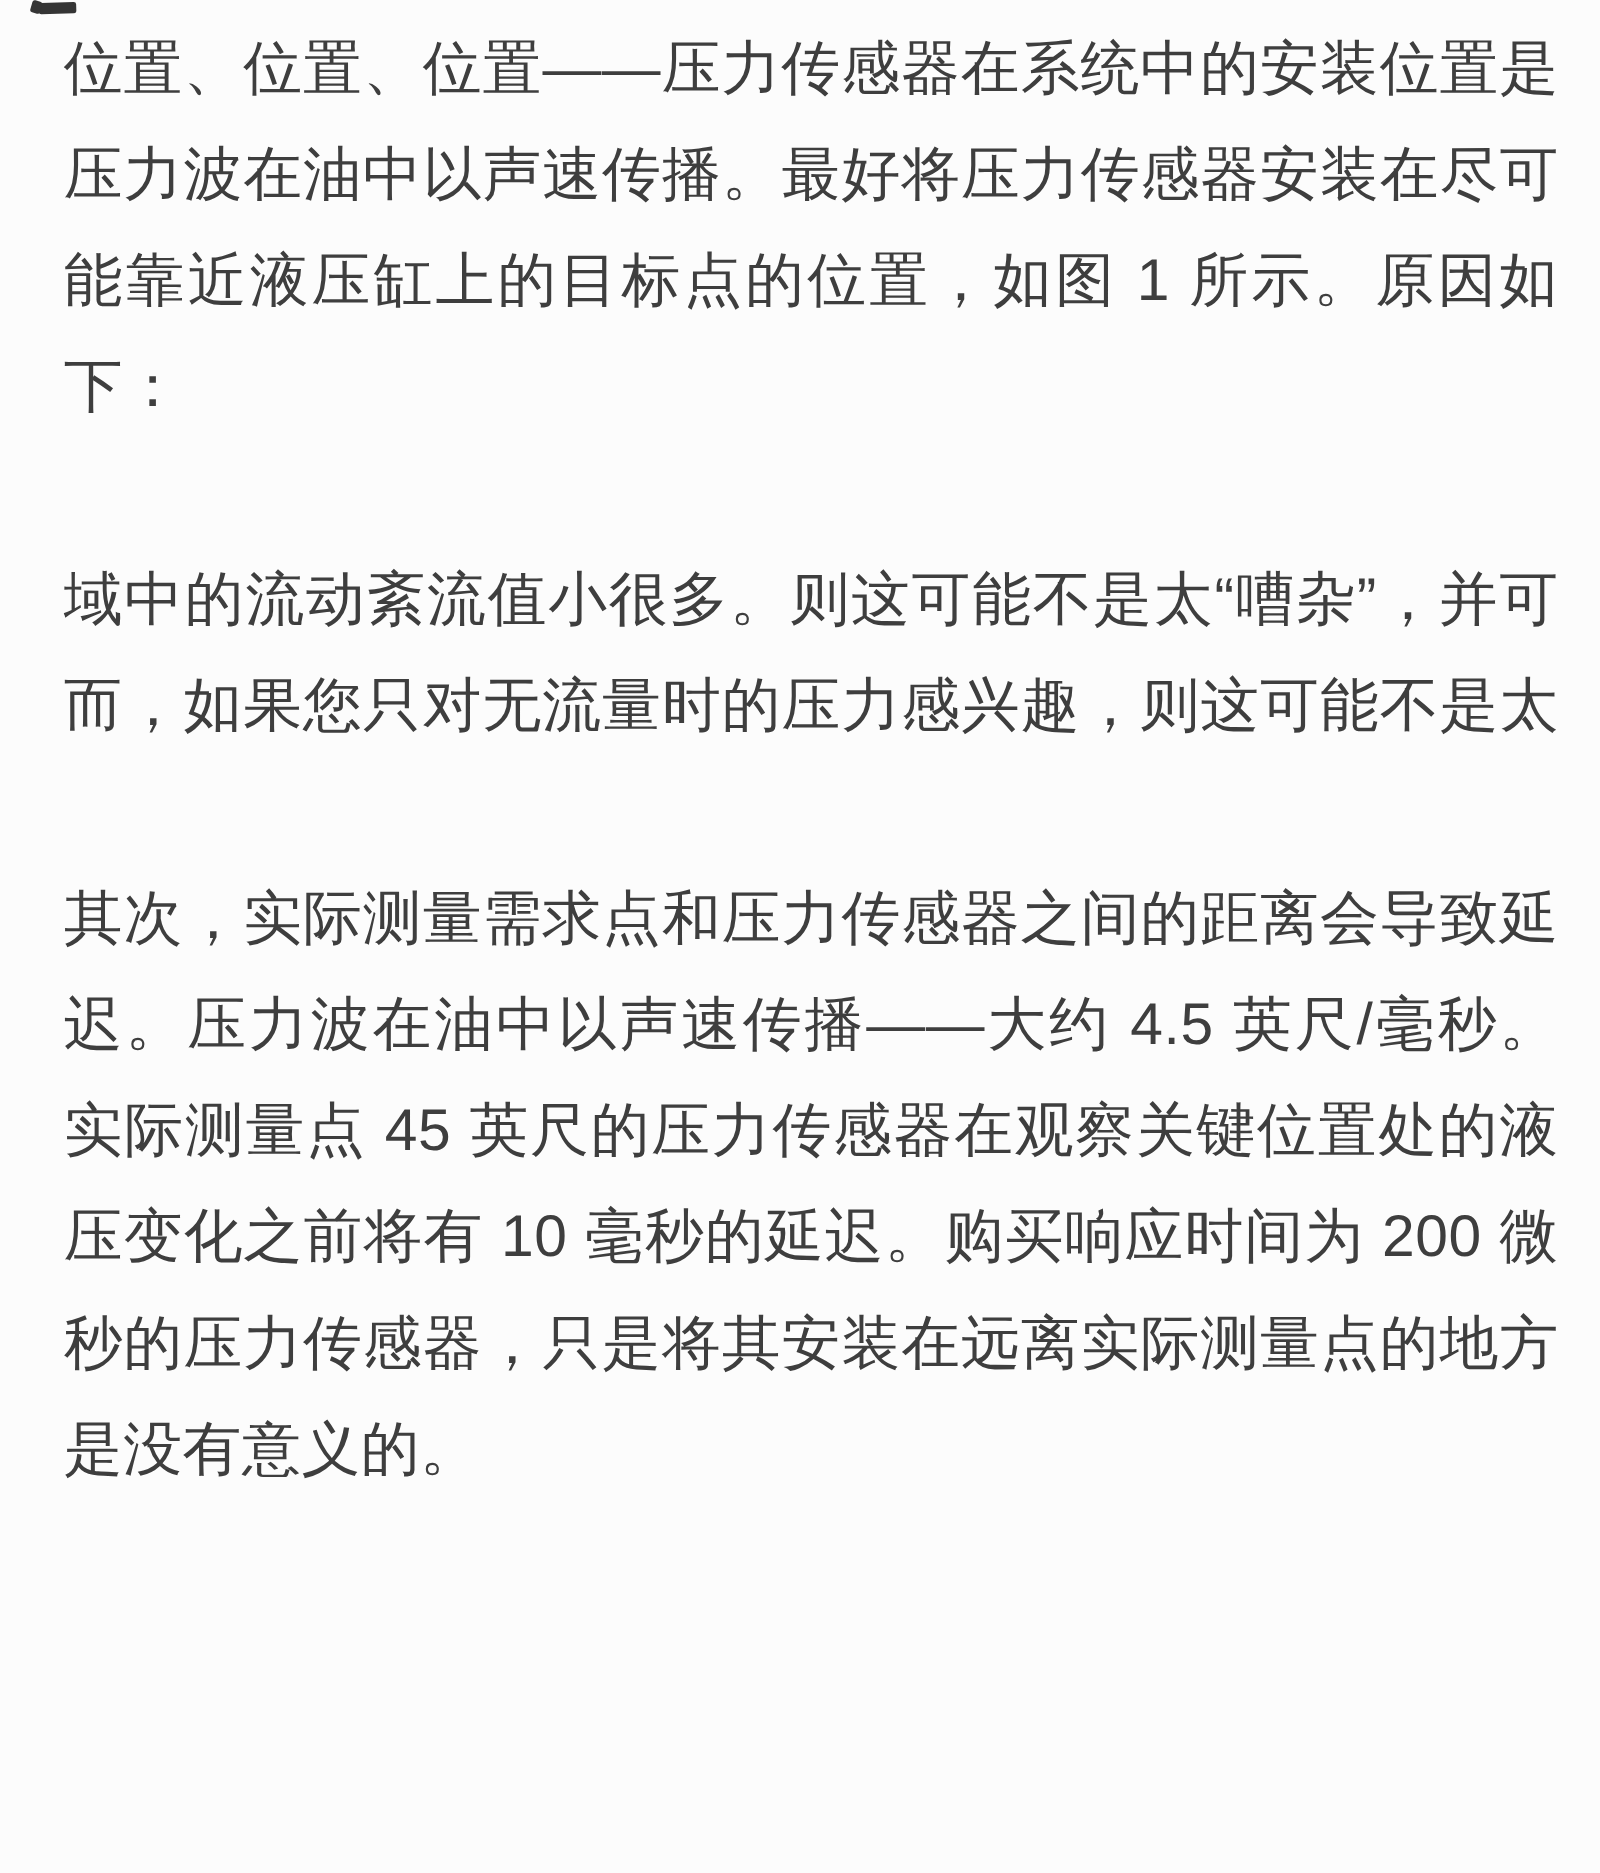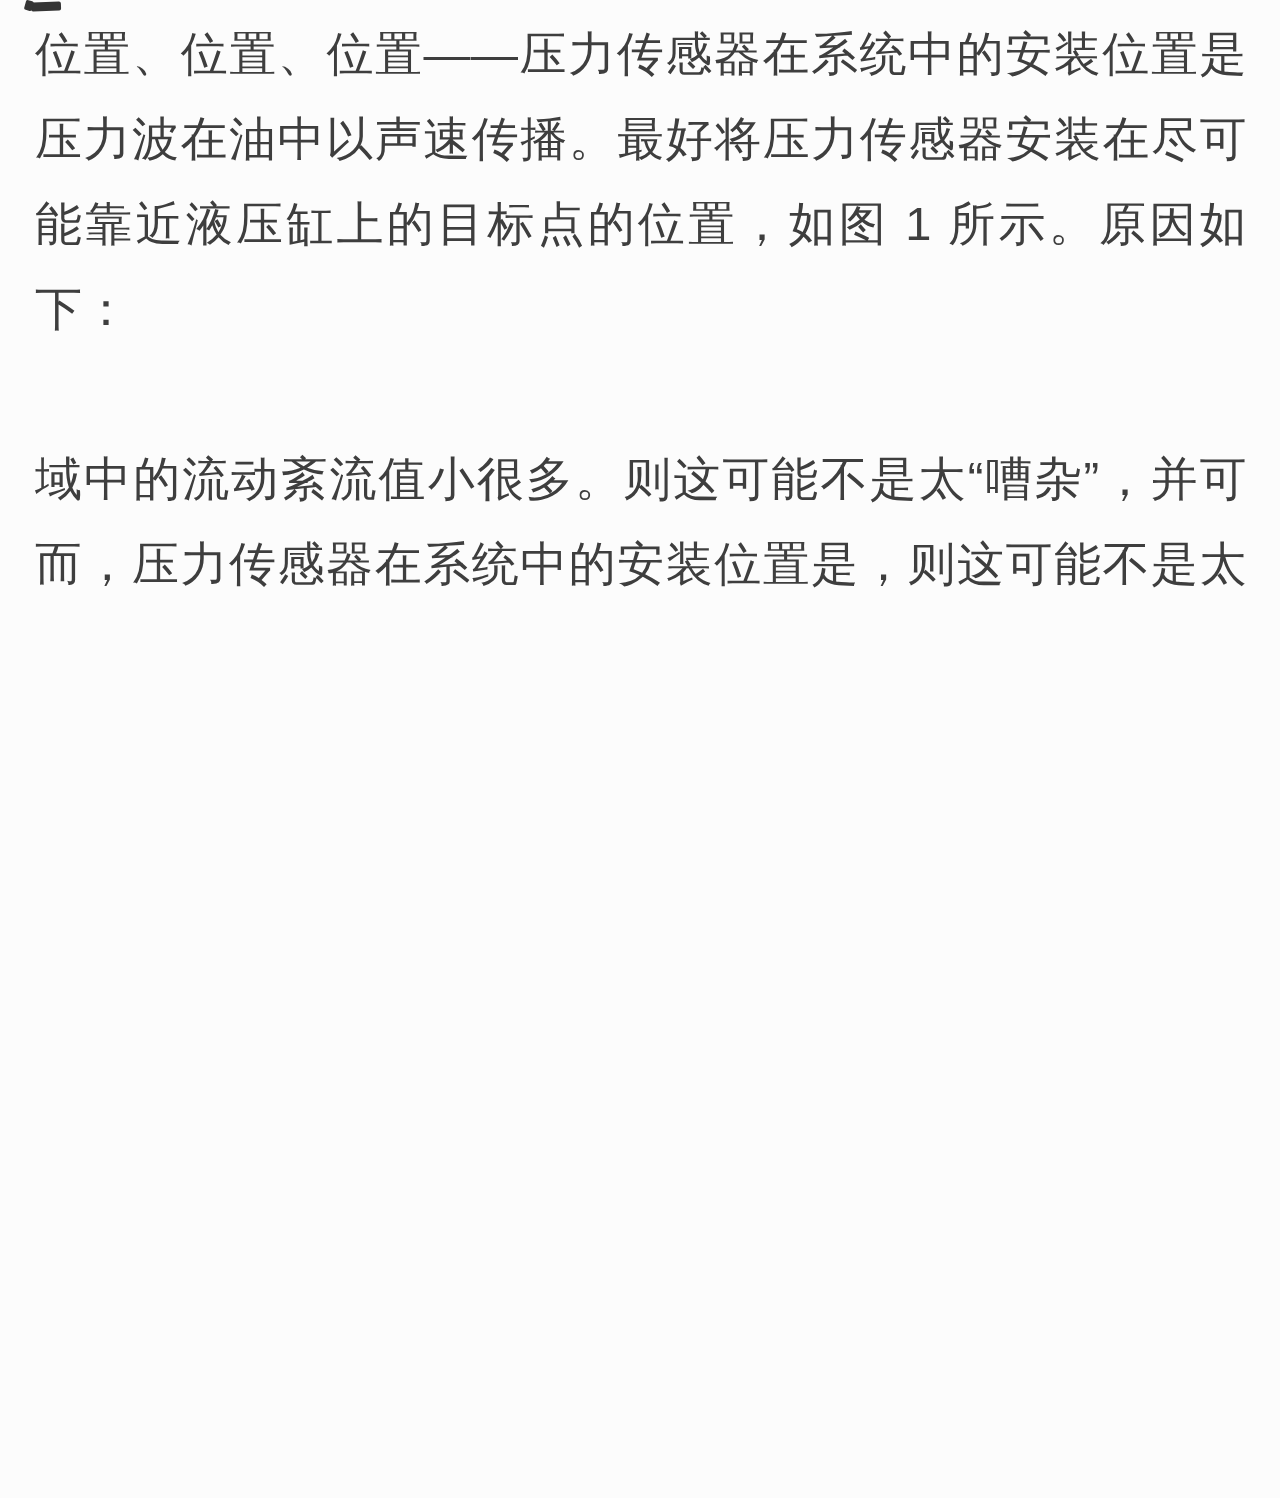--- a/index.html
+++ b/index.html
@@ -45,21 +45,21 @@
     position: absolute;
     left: 35px;
     top: 11px;
     width: 1212px;
     color: #3e3e3e;
     font-size: 47px;
     line-height: 85px;
     letter-spacing: 0.5px;
   }
   .paragraph {
-    margin: 0 0 85px 0;
+    margin: 0 0 85px 16px;
   }
   .paragraph:last-child {
     margin-bottom: 0;
   }
   .line {
     text-align: justify;
     text-align-last: justify;
     -moz-text-align-last: justify;
     text-justify: inter-character;
     height: 85px;
@@ -77,16 +77,24 @@
   <div class="clip-fragment"></div>
   <div id="article" class="article" style="color: rgb(62, 62, 62);">
       <div class="paragraph">
         <div class="line">位置、位置、位置——压力传感器在系统中的安装位置是</div>
         <div class="line">压力波在油中以声速传播。最好将压力传感器安装在尽可</div>
         <div class="line">能靠近液压缸上的目标点的位置，如图 1 所示。原因如</div>
         <div class="line last">下：</div>
       </div>
       <div class="paragraph">
         <div class="line">域中的流动紊流值小很多。则这可能不是太“嘈杂”，并可</div>
-        <div class="line">而，压力传感器在系统中的安装位置是，则这可能不是太</div>
+        <div class="line">而，如果您只对无流量时的压力感兴趣，则这可能不是太</div>
+      </div>
+      <div class="paragraph">
+        <div class="line">其次，实际测量需求点和压力传感器之间的距离会导致延</div>
+        <div class="line">迟。压力波在油中以声速传播——大约 4.5 英尺/毫秒。距</div>
+        <div class="line">实际测量点 45 英尺的压力传感器在观察关键位置处的液</div>
+        <div class="line">压变化之前将有 10 毫秒的延迟。购买响应时间为 200 微</div>
+        <div class="line">秒的压力传感器，只是将其安装在远离实际测量点的地方</div>
+        <div class="line last">是没有意义的。</div>
       </div>
     </div>
 </div>
 
 </body></html>

